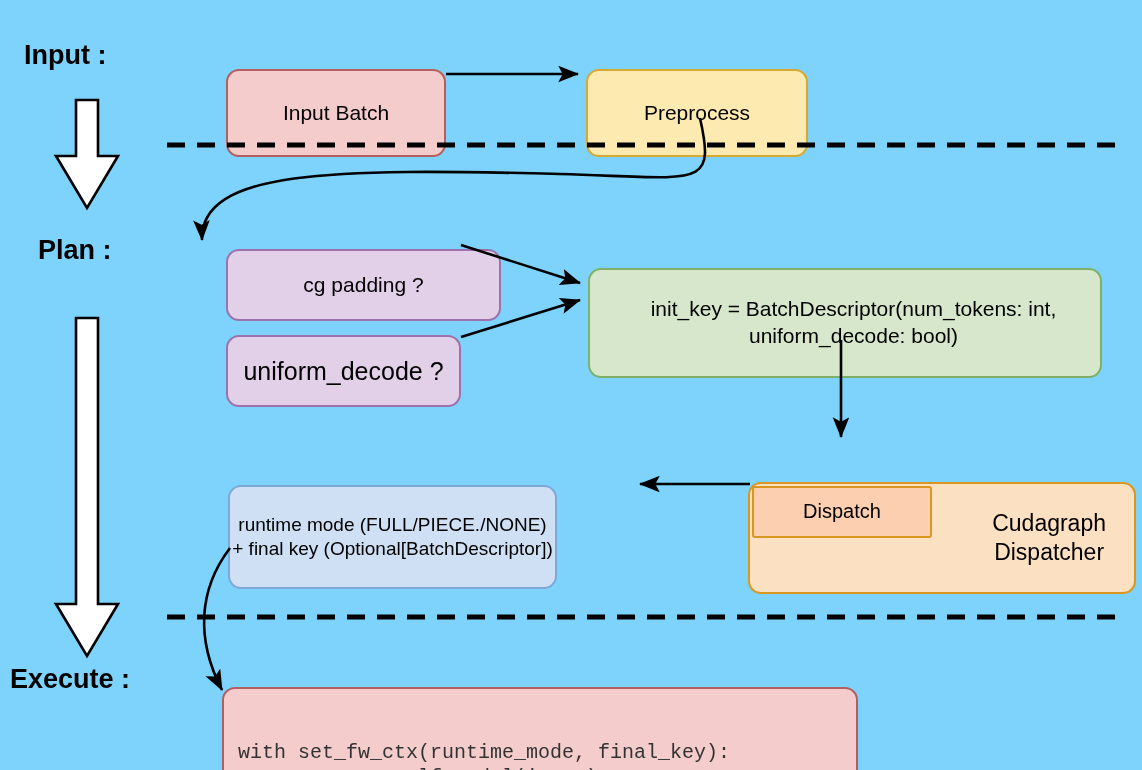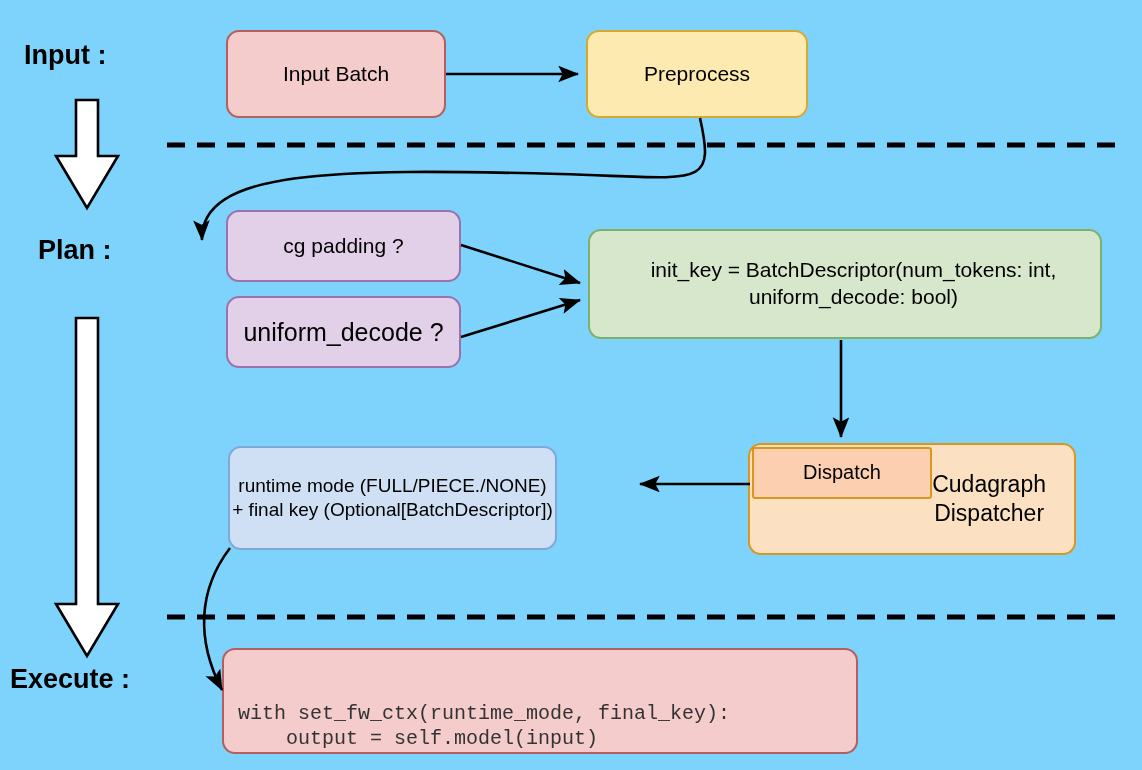--- a/index.html
+++ b/index.html
@@ -32,20 +32,21 @@
     border-radius: 13px;
     border-style: solid;
     border-width: 2px;
     display: flex;
     align-items: center;
     justify-content: center;
     text-align: center;
     font-family: "Liberation Sans", sans-serif;
     color: #000000;
     line-height: 1.28;
+    margin-top: 39px;
   }
   .node.code {
     font-family: "Liberation Mono", monospace;
     justify-content: flex-start;
     text-align: left;
     white-space: pre;
     color: #333333;
   }
   svg.overlay {
     position: absolute;
@@ -65,30 +66,30 @@
   <div class="stage-label" style="left: 38px; top: 235px; font-size: 27px;">Plan :</div>
   <div class="stage-label" style="left: 10px; top: 664px; font-size: 27px;">Execute :</div>
 
   <div id="nodes-layer">
       <div class="node" style="left: 226px; top: 30px; width: 220px; height: 88px; background: rgb(244, 204, 204); border-color: rgb(180, 95, 95); font-size: 21px; border-radius: 13px;">
         <span>Input Batch</span>
       </div>
       <div class="node" style="left: 586px; top: 30px; width: 222px; height: 88px; background: rgb(253, 234, 176); border-color: rgb(214, 170, 50); font-size: 21px; border-radius: 13px;">
         <span>Preprocess</span>
       </div>
-      <div class="node" style="left: 226px; top: 210px; width: 235px; height: 72px; background: rgb(226, 208, 232); border-color: rgb(155, 114, 171); font-size: 21px; border-radius: 13px;">
+      <div class="node" style="left: 226px; top: 210px; width: 275px; height: 72px; background: rgb(226, 208, 232); border-color: rgb(155, 114, 171); font-size: 21px; border-radius: 13px;">
         <span>cg padding ?</span>
       </div>
       <div class="node" style="left: 226px; top: 296px; width: 235px; height: 72px; background: rgb(226, 208, 232); border-color: rgb(155, 114, 171); font-size: 25px; border-radius: 13px;">
         <span>uniform_decode ?</span>
       </div>
       <div class="node" style="left: 588px; top: 229px; width: 514px; height: 110px; background: rgb(214, 231, 203); border-color: rgb(127, 176, 105); font-size: 21px; border-radius: 13px; padding-left: 17px;">
         <span>init_key = BatchDescriptor(num_tokens: int,<br>uniform_decode: bool)</span>
       </div>
-      <div class="node" style="left: 748px; top: 443px; width: 328px; height: 112px; background: rgb(252, 224, 194); border-color: rgb(217, 151, 31); font-size: 23px; border-radius: 13px; justify-content: flex-end; padding-right: 28px; text-align: center;">
+      <div class="node" style="left: 748px; top: 443px; width: 388px; height: 112px; background: rgb(252, 224, 194); border-color: rgb(217, 151, 31); font-size: 23px; border-radius: 13px; justify-content: flex-end; padding-right: 28px; text-align: center;">
         <span>Cudagraph<br>Dispatcher</span>
       </div>
       <div class="node" style="left: 752px; top: 447px; width: 180px; height: 52px; background: rgb(251, 207, 176); border-color: rgb(217, 151, 31); font-size: 20px; border-radius: 3px;">
         <span>Dispatch</span>
       </div>
       <div class="node" style="left: 228px; top: 446px; width: 329px; height: 104px; background: rgb(207, 224, 245); border-color: rgb(127, 168, 217); font-size: 19px; border-radius: 13px;">
         <span>runtime mode (FULL/PIECE./NONE)<br>+ final key (Optional[BatchDescriptor])</span>
       </div>
       <div class="node code" style="left: 222px; top: 648px; width: 636px; height: 106px; background: rgb(244, 204, 204); border-color: rgb(180, 95, 95); font-size: 20px; border-radius: 13px; padding-left: 14px; align-items: flex-end;"><span>with set_fw_ctx(runtime_mode, final_key):
     output = self.model(input)</span></div>

